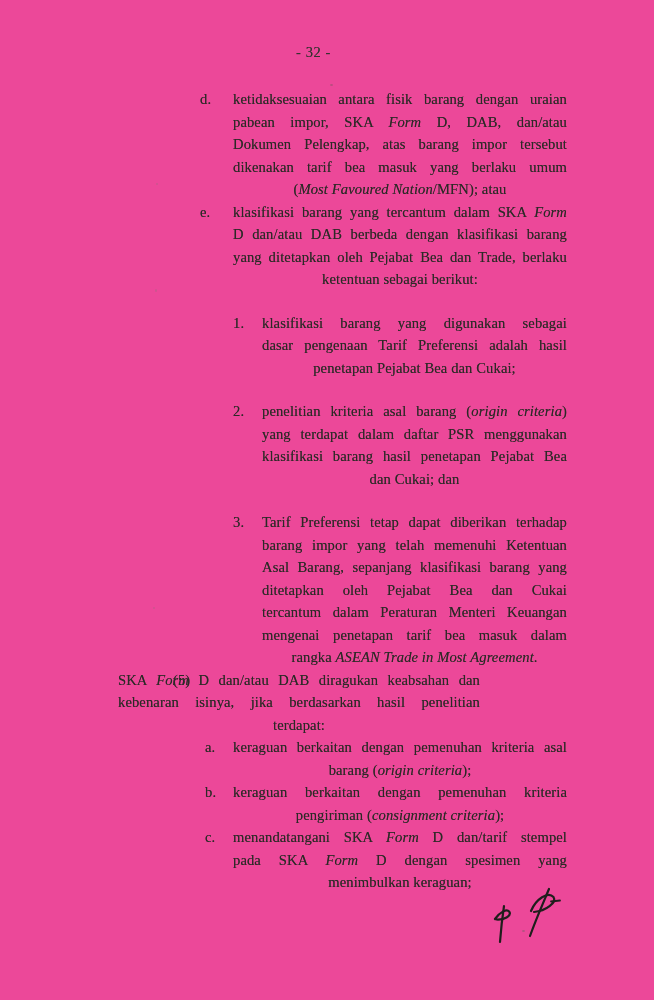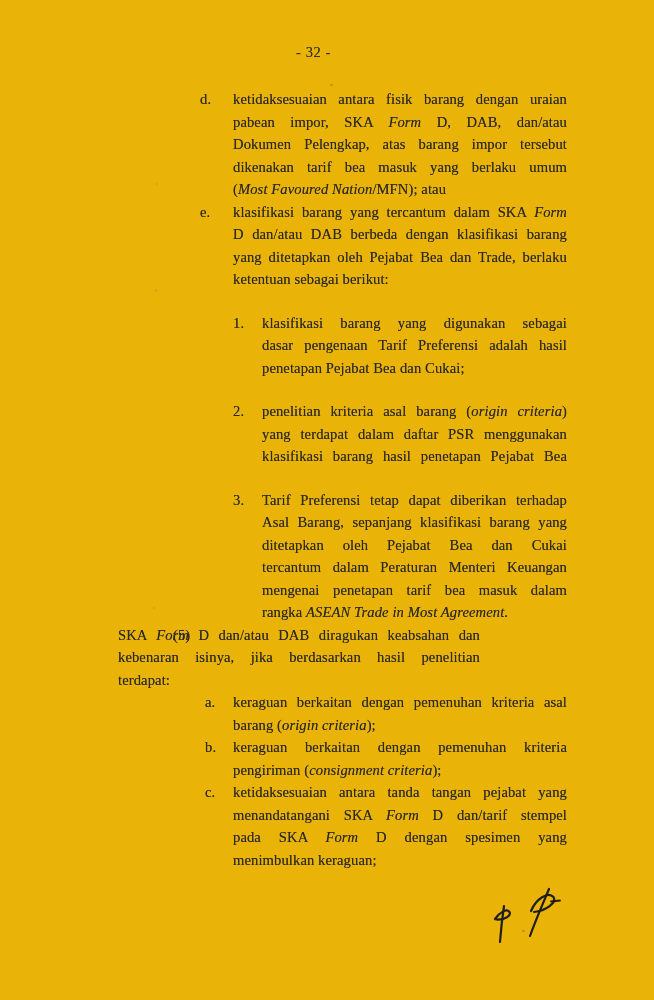--- a/index.html
+++ b/index.html
@@ -4,21 +4,21 @@
 <style>
   html, body {
     margin: 0;
     padding: 0;
     background: #ffffff;
   }
   .page {
     position: relative;
     width: 654px;
     height: 1000px;
-    background: #eab308;
+    background: #ec4899;
     overflow: hidden;
     font-family: "Liberation Serif", serif;
     color: #2c2a27;
   }
   .page-number {
     position: absolute;
     top: 44px;
     left: 296px;
     font-size: 14.5px;
     letter-spacing: 0.6px;
@@ -43,21 +43,21 @@
   .l0 .lines { margin-left: 118px; width: 362px; }
   
   .l1 .label { left: 200px; }
   .l1 .lines { margin-left: 233px; width: 334px; }
   
   .l1b .label { left: 205px; }
   .l1b .lines { margin-left: 233px; width: 334px; }
   
   .l2 .label { left: 233px; }
   .l2 .lines { margin-left: 262px; width: 305px; margin-top: 21px; }
-  .line { text-align: left; }
+  .line { text-align: center; }
   .line.just {
     text-align: justify;
     text-align-last: justify;
     text-justify: inter-word;
   }
   .line i { }
   .paraf {
     position: absolute;
     left: 460px;
     top: 868px;
@@ -109,26 +109,28 @@
           <div class="line just"><span>dasar pengenaan Tarif Preferensi adalah hasil</span></div>
           <div class="line"><span>penetapan Pejabat Bea dan Cukai;</span></div>
         </div>
       </div>
       <div class="block l2">
         <span class="label">2.</span>
         <div class="lines">
           <div class="line just"><span>penelitian kriteria asal barang (</span><i>origin criteria</i><span>)</span></div>
           <div class="line just"><span>yang terdapat dalam daftar PSR menggunakan</span></div>
           <div class="line just"><span>klasifikasi barang hasil penetapan Pejabat Bea</span></div>
+          <div class="line"><span>dan Cukai; dan</span></div>
         </div>
       </div>
       <div class="block l2">
         <span class="label">3.</span>
         <div class="lines">
           <div class="line just"><span>Tarif Preferensi tetap dapat diberikan terhadap</span></div>
+          <div class="line just"><span>barang impor yang telah memenuhi Ketentuan</span></div>
           <div class="line just"><span>Asal Barang, sepanjang klasifikasi barang yang</span></div>
           <div class="line just"><span>ditetapkan oleh Pejabat Bea dan Cukai</span></div>
           <div class="line just"><span>tercantum dalam Peraturan Menteri Keuangan</span></div>
           <div class="line just"><span>mengenai penetapan tarif bea masuk dalam</span></div>
           <div class="line"><span>rangka </span><i>ASEAN Trade in Most Agreement</i><span>.</span></div>
         </div>
       </div>
       <div class="block l0">
         <span class="label">(5)</span>
         <div class="lines">
@@ -147,21 +149,20 @@
       <div class="block l1b">
         <span class="label">b.</span>
         <div class="lines">
           <div class="line just"><span>keraguan berkaitan dengan pemenuhan kriteria</span></div>
           <div class="line"><span>pengiriman (</span><i>consignment criteria</i><span>);</span></div>
         </div>
       </div>
       <div class="block l1b">
         <span class="label">c.</span>
         <div class="lines">
-          <div class="line just"><span>ketidaksesuaian antara tanda tangan pejabat yang</span></div>
           <div class="line just"><span>menandatangani SKA </span><i>Form</i><span> D dan/tarif stempel</span></div>
           <div class="line just"><span>pada SKA </span><i>Form</i><span> D dengan spesimen yang</span></div>
           <div class="line"><span>menimbulkan keraguan;</span></div>
         </div>
       </div>
     </div>
 
   <svg class="paraf" viewBox="0 0 120 80" xmlns="http://www.w3.org/2000/svg">
     <g fill="none" stroke="#1f1e1c" stroke-width="2.2" stroke-linecap="round">
 

